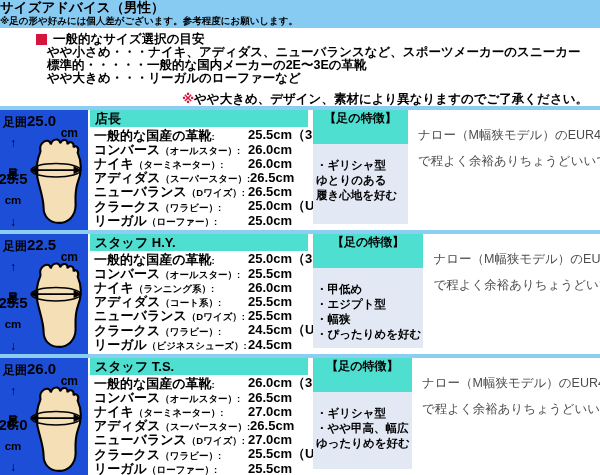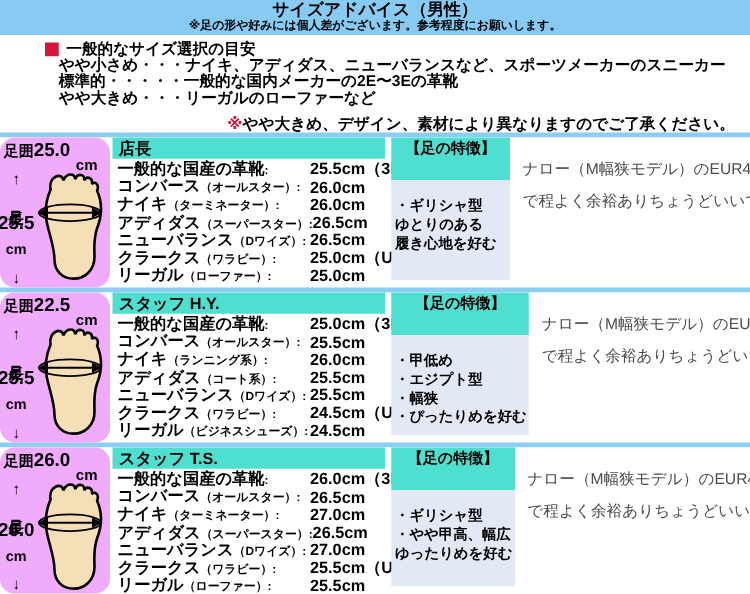--- a/index.html
+++ b/index.html
@@ -1,34 +1,34 @@
 <!DOCTYPE html>
 <html><head>
 <meta charset="utf-8">
 <style>
   html,body{margin:0;padding:0;width:600px;height:475px;overflow:hidden;background:#fff;
     font-family:"Liberation Sans","DejaVu Sans",sans-serif;color:#000;}
   
-  .top-band{background:#87cbf3;height:28px;text-align:center;padding-top:1px;box-sizing:border-box;}
+  .top-band{background:#87cbf3;height:28px;text-align:left;padding-top:1px;box-sizing:border-box;}
   .title{font-size:13.5px;font-weight:bold;line-height:14px;}
   .subtitle{font-size:9.5px;font-weight:bold;line-height:11px;}
   
   .guide{background:#fff;padding:4px 8px 2px 36px;height:78px;box-sizing:border-box;}
   .guide-heading{font-size:12.5px;font-weight:bold;line-height:14px;display:flex;align-items:center;}
   .red-sq{display:inline-block;width:11px;height:11px;background:#d6143c;margin-right:6px;flex:0 0 auto;}
   .guide-line{font-size:12.5px;font-weight:bold;line-height:13.2px;padding-left:11px;white-space:nowrap;}
   .guide-note{font-size:12.5px;font-weight:bold;text-align:right;margin-top:5px;padding-right:4px;white-space:nowrap;}
   .red-txt{color:#d6143c;}
   
   .sep{height:4px;background:#8ccdf2;}
   
   .row{display:flex;align-items:stretch;height:120px;background:#fff;}
   .row.last{height:117px;}
   
-  .foot-panel{flex:0 0 88px;background:#f0abfc;position:relative;box-sizing:border-box;border-radius:12px;}
+  .foot-panel{flex:0 0 88px;background:#1d4ed8;position:relative;box-sizing:border-box;}
   .girth{padding:2px 0 0 3px;white-space:nowrap;}
   .g-label{font-size:12px;font-weight:bold;}
   .g-value{font-size:15px;font-weight:bold;}
   .g-unit{font-size:12px;font-weight:bold;text-align:right;padding-right:10px;margin-top:-3px;line-height:11px;}
   .length-col{position:absolute;left:1px;top:28px;bottom:3px;width:24px;display:flex;
     flex-direction:column;align-items:center;justify-content:space-between;}
   .v-arrow{font-size:12px;font-weight:bold;line-height:10px;}
   .l-label{writing-mode:vertical-rl;font-size:12px;font-weight:bold;letter-spacing:1px;line-height:14px;}
   .l-value{font-size:15px;font-weight:bold;line-height:13px;}
   .l-unit{font-size:11.5px;font-weight:bold;line-height:11px;}

